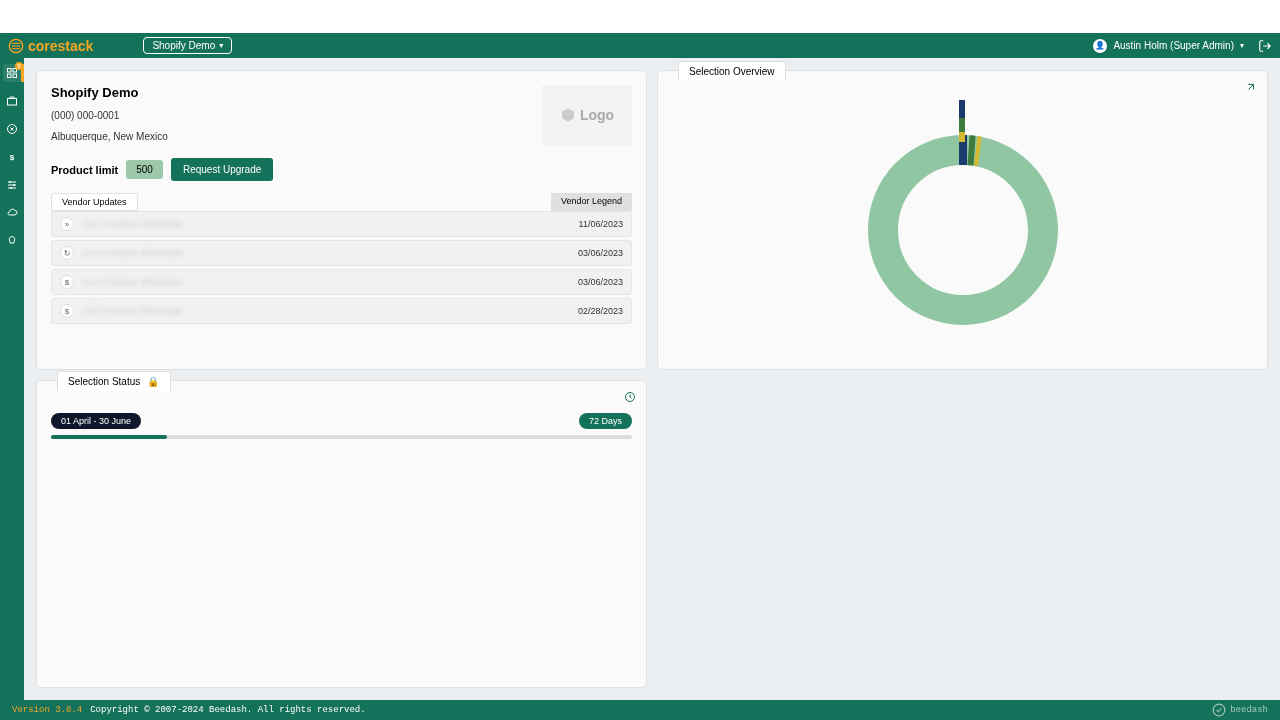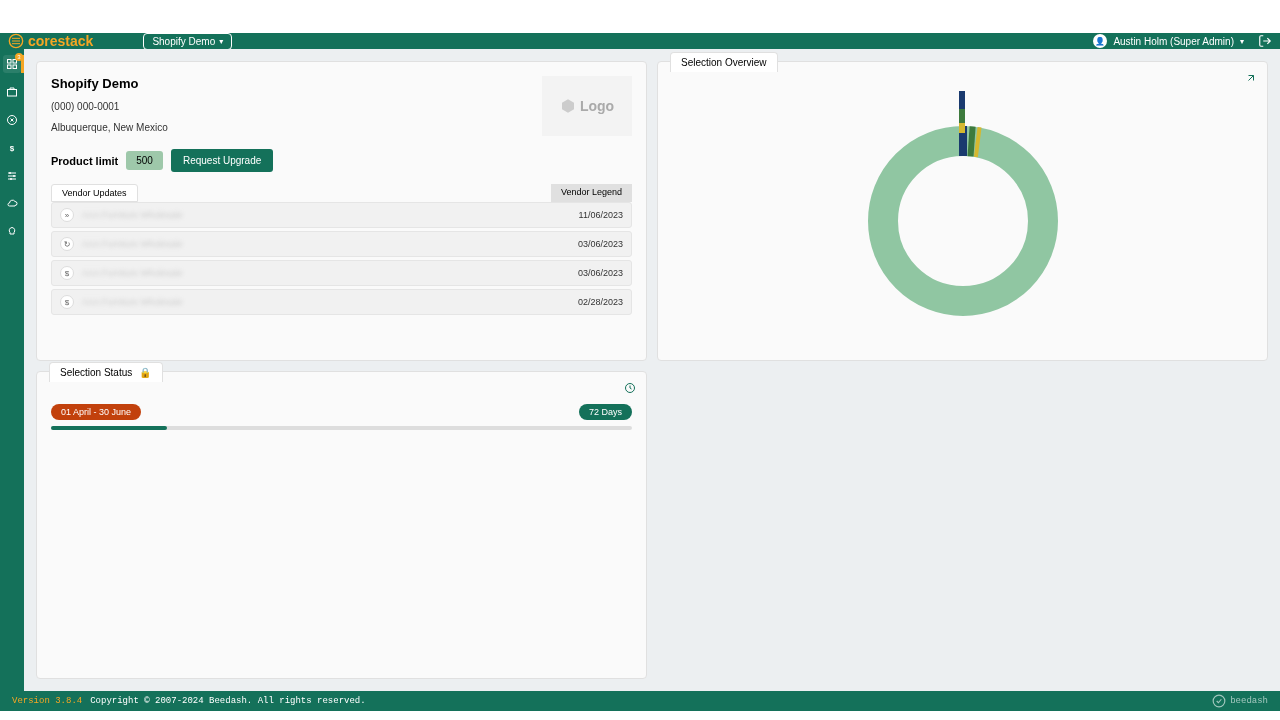--- a/index.html
+++ b/index.html
@@ -1,38 +1,38 @@
 <!DOCTYPE html>
 <html><head>
 <meta charset="utf-8">
 <style>
 * { margin: 0; padding: 0; box-sizing: border-box; }
 body { font-family: -apple-system, BlinkMacSystemFont, 'Segoe UI', Arial, sans-serif; font-size: 12px; background: #fff; width: 1280px; height: 720px; overflow: hidden; }
 
 .topbar { height: 33px; background: #fff; }
-.header { height: 16px; background: #14715a; display: flex; align-items: center; padding: 0 8px; color: #fff; }
+.header { height: 25px; background: #14715a; display: flex; align-items: center; padding: 0 8px; color: #fff; }
 .logo { display: flex; align-items: center; gap: 4px; color: #f5a623; font-weight: 600; font-size: 14px; }
 .logo-icon { width: 16px; height: 16px; }
 .store-select { margin-left: 50px; border: 1px solid #fff; border-radius: 4px; padding: 2px 8px; font-size: 10px; display: flex; align-items: center; gap: 4px; cursor: pointer; }
 .spacer { flex: 1; }
 .user-area { display: flex; align-items: center; gap: 6px; font-size: 10px; }
 .avatar-circle { width: 14px; height: 14px; border-radius: 50%; background: #fff; display: flex; align-items: center; justify-content: center; color: #14715a; font-size: 8px; }
 .chev { font-size: 8px; }
 .logout-icon { width: 14px; height: 14px; margin-left: 8px; cursor: pointer; }
 
 .main-wrap { display: flex; height: calc(720px - 33px - 25px - 20px); }
 .sidebar { width: 24px; background: #14715a; display: flex; flex-direction: column; align-items: center; padding-top: 6px; gap: 10px; position: relative; }
 .side-item { width: 18px; height: 18px; display: flex; align-items: center; justify-content: center; color: #fff; cursor: pointer; position: relative; }
 .side-item.active { background: rgba(255,255,255,0.1); border-radius: 3px; }
 .side-item.active::before { content: ''; position: absolute; right: -3px; top: 0; bottom: 0; width: 3px; background: #f5a623; }
 .badge { position: absolute; top: -2px; right: -2px; background: #f5a623; color: #fff; border-radius: 50%; width: 8px; height: 8px; font-size: 6px; display: flex; align-items: center; justify-content: center; }
 
 .content { flex: 1; background: #eceff1; padding: 12px; display: grid; grid-template-columns: 1fr 1fr; grid-template-rows: 300px 1fr; gap: 10px; }
 .card { background: #fafafa; border: 1px solid #e0e0e0; border-radius: 4px; position: relative; }
-.card-tab { position: absolute; top: -10px; left: 12px; background: #fff; border: 1px solid #e0e0e0; border-bottom: none; padding: 4px 10px; font-size: 10px; border-radius: 4px 4px 0 0; }
+.card-tab { position: absolute; top: -10px; left: 20px; background: #fff; border: 1px solid #e0e0e0; border-bottom: none; padding: 4px 10px; font-size: 10px; border-radius: 4px 4px 0 0; }
 .card-body { padding: 14px; height: 100%; }
 .card-action { position: absolute; top: 10px; right: 10px; cursor: pointer; color: #14715a; }
 
 .store-info { display: flex; justify-content: space-between; }
 .store-name { font-size: 13px; font-weight: 600; margin-bottom: 10px; }
 .store-line { font-size: 10px; color: #333; margin-bottom: 10px; }
 .logo-box { width: 90px; height: 60px; background: #f3f3f3; display: flex; align-items: center; justify-content: center; color: #aaa; gap: 4px; font-size: 14px; font-weight: 600; }
 .logo-cube { width: 16px; height: 16px; }
 
 .limit-row { display: flex; align-items: center; gap: 8px; margin-top: 6px; margin-bottom: 8px; }
@@ -54,21 +54,21 @@
 .donut { width: 200px; height: 240px; }
 
 .submission-row { display: flex; align-items: center; gap: 8px; padding: 6px 8px; background: #f1f1f1; border: 1px solid #e5e5e5; border-radius: 3px; margin-top: 18px; }
 .sub-icon { width: 14px; height: 14px; border-radius: 50%; background: #fff; border: 1px solid #ddd; display: flex; align-items: center; justify-content: center; font-size: 8px; }
 .sub-time { font-size: 9px; }
 .sub-active { color: #14715a; font-size: 9px; }
 .sub-by { margin-left: auto; font-size: 9px; color: #666; }
 .sub-avatar { width: 16px; height: 16px; border-radius: 50%; background: #f5a623; border: 2px solid #fff; }
 
 .status-row { display: flex; justify-content: space-between; align-items: center; margin-top: 18px; }
-.pill-green { background: #c2410c; color: #fff; padding: 3px 10px; border-radius: 10px; font-size: 9px; }
+.pill-green { background: #0f172a; color: #fff; padding: 3px 10px; border-radius: 10px; font-size: 9px; }
 .pill-dark { background: #14715a; color: #fff; padding: 3px 10px; border-radius: 10px; font-size: 9px; }
 .progress-track { height: 4px; background: #ddd; border-radius: 2px; margin-top: 6px; position: relative; }
 .progress-fill { height: 100%; background: #14715a; border-radius: 2px; width: 20%; }
 .lock-icon { margin-left: 4px; }
 
 .footer { height: 20px; background: #14715a; color: #fff; display: flex; align-items: center; padding: 0 12px; font-size: 9px; gap: 8px; font-family: Liberation Mono, monospace; }
 .footer-version { color: #f5a623; }
 .footer-brand { margin-left: auto; opacity: 0.6; display:flex; align-items:center; gap:4px;}
 
 svg { display: block; }

